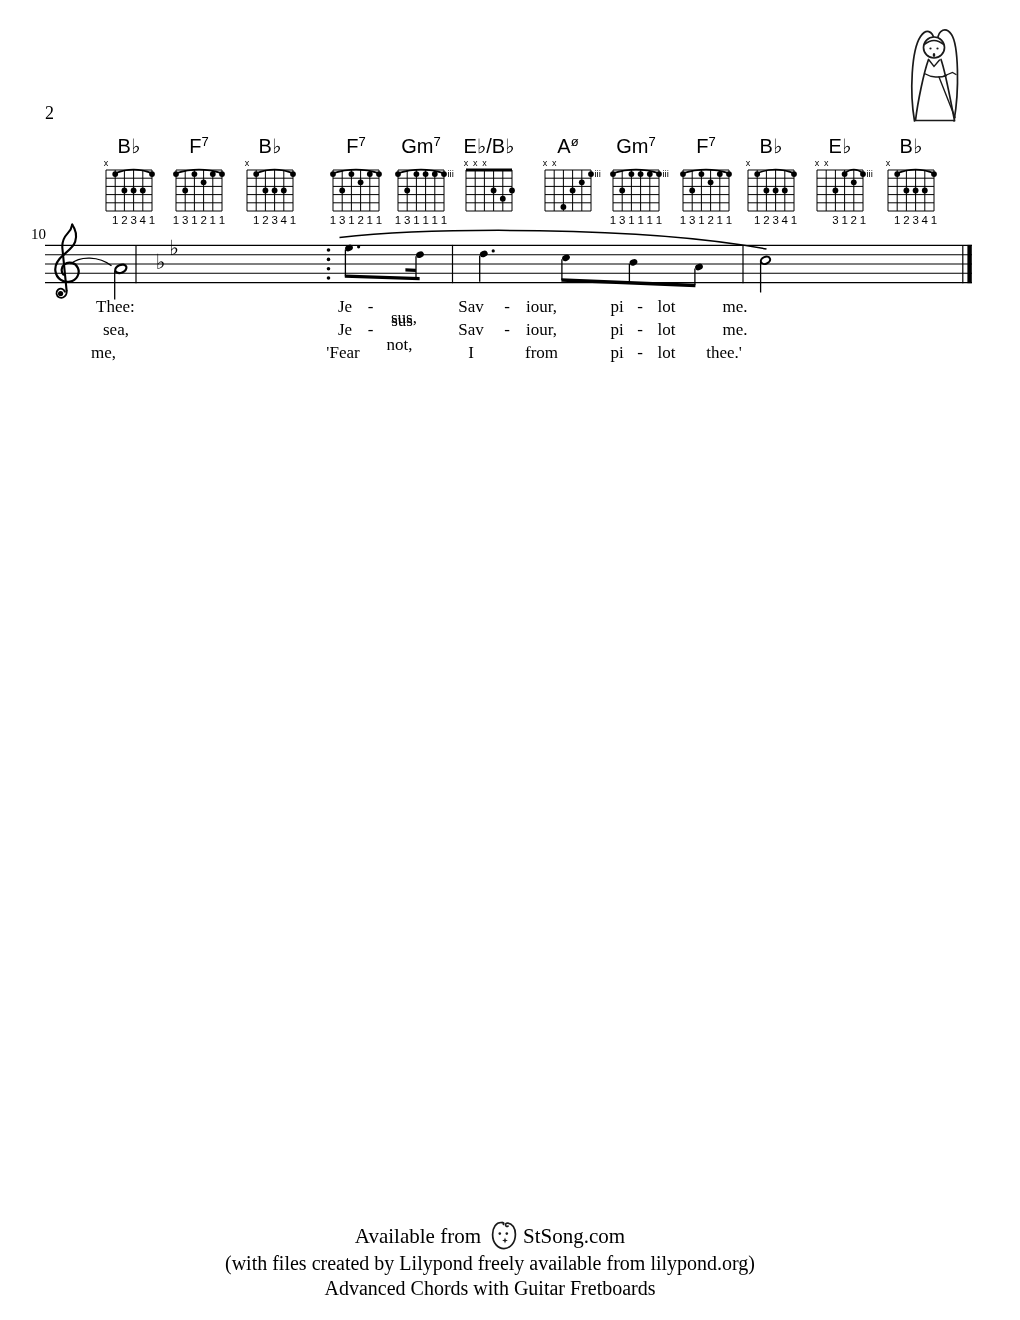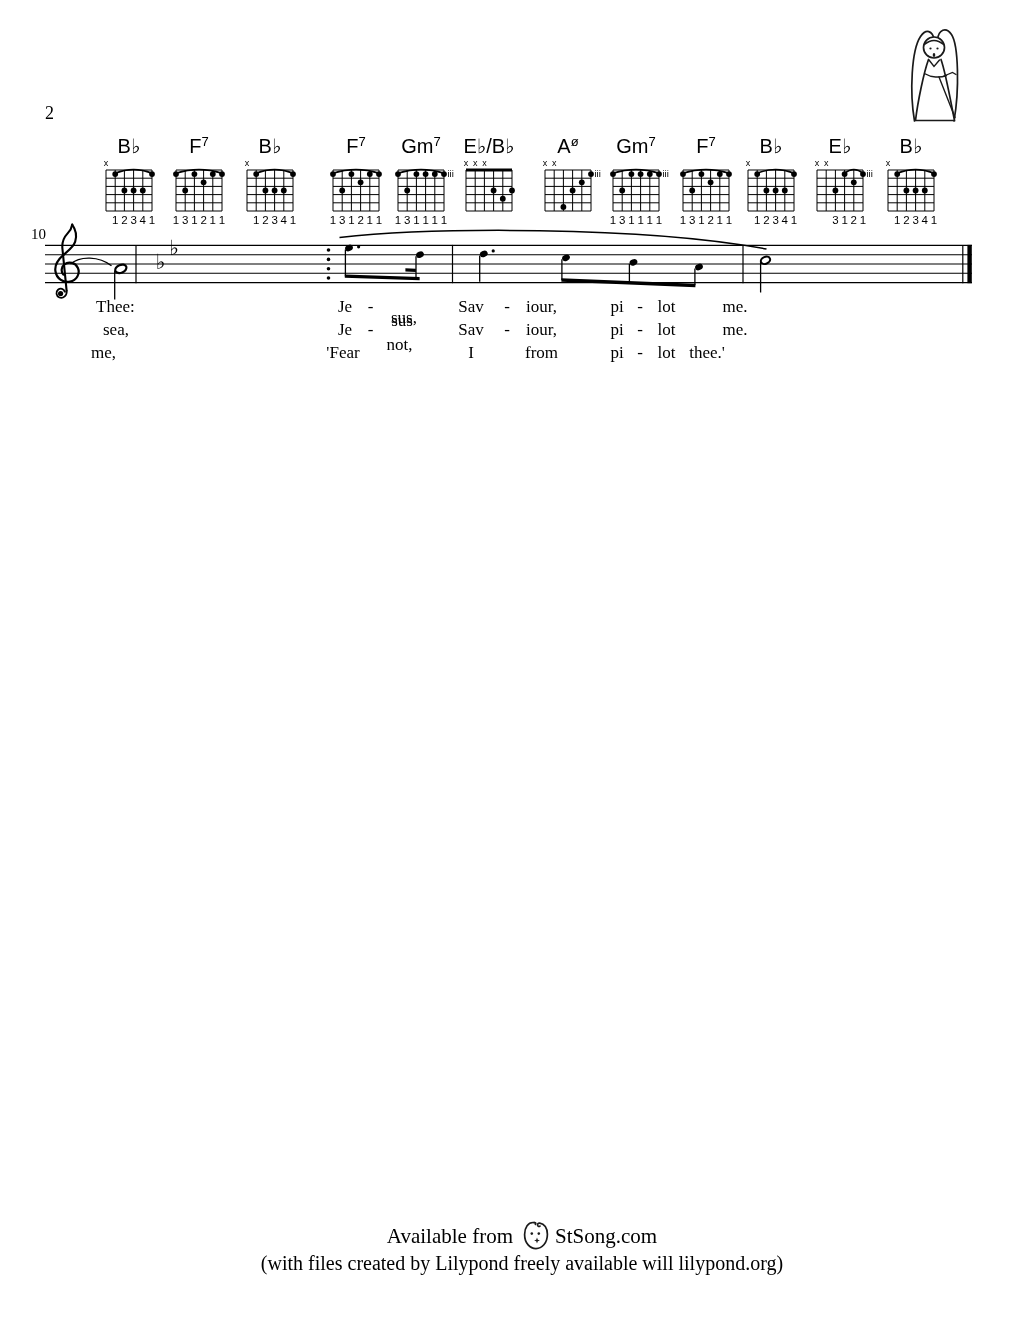--- a/index.html
+++ b/index.html
@@ -5,21 +5,21 @@
   html,body{margin:0;padding:0;background:#fff;}
   #page{position:relative;width:1020px;height:1320px;background:#fff;overflow:hidden;
         font-family:"Liberation Serif","DejaVu Serif",serif;color:#000;}
   .abs{position:absolute;white-space:nowrap;}
   #page-number{left:45px;top:103px;font-size:18px;}
   #measure-number{left:31px;top:226px;font-size:15px;}
   #chord-layer,#lyrics-layer{position:absolute;left:0;top:0;width:100%;height:100%;}
   .chord-svg{position:absolute;}
   .lyric{position:absolute;font-size:17px;white-space:nowrap;}
   .lyric.c{transform:translateX(-50%);}
-  #footer{position:absolute;left:0;top:1212px;width:980px;text-align:center;margin-left:32px;}
+  #footer{position:absolute;left:0;top:1212px;width:980px;text-align:center;}
   .f-line{white-space:nowrap;}
   #footer-line1{font-size:21px;}
   #footer-line2{font-size:20px;margin-top:3px;}
   #footer-line3{font-size:20px;margin-top:2px;}
   #stsong-logo{position:relative;top:7px;margin:0 5px 0 9px;}
   svg text{font-family:"Liberation Sans","DejaVu Sans",sans-serif;}
 </style>
 </head>
 <body>
 
@@ -485,33 +485,34 @@
       <span class="lyric c" style="left: 666.5px; top: 320px;">lot</span>
       <span class="lyric c" style="left: 735px; top: 320px;">me.</span>
       <span class="lyric" style="left: 91px; top: 343px;">me,</span>
       <span class="lyric c" style="left: 343px; top: 343px;">'Fear</span>
       <span class="lyric c" style="left: 399.5px; top: 335px;">not,</span>
       <span class="lyric c" style="left: 471px; top: 343px;">I</span>
       <span class="lyric c" style="left: 541.5px; top: 343px;">from</span>
       <span class="lyric c" style="left: 617px; top: 343px;">pi</span>
       <span class="lyric c" style="left: 640px; top: 343px;">-</span>
       <span class="lyric c" style="left: 666.5px; top: 343px;">lot</span>
-      <span class="lyric c" style="left: 707px; top: 343px;">thee.'</span>
+      <span class="lyric c" style="left: 724px; top: 343px;">thee.'</span>
     </div>
 
   <div id="footer">
     <div id="footer-line1" class="f-line">
       <span>Available from</span><svg id="stsong-logo" width="28" height="31" viewBox="0 0 28 31">
         <g stroke="#1a1a1a" fill="none" stroke-width="1.7" stroke-linecap="round">
           <path d="M12.2 3.6 C6 2.8 2.6 8.6 2.6 15.4 C2.6 24.4 8.2 29.6 14 29.6 C19.8 29.6 25.4 24.2 25.4 15.2 C25.4 9 22.3 4.6 17.8 4.1 C16.2 3.9 15.3 4.8 15.6 6.2 C15.9 7.4 17.1 7.8 18 7.1"></path>
           <path d="M12.2 3.6 C13.6 3.3 14.2 4.5 13.4 5.4"></path>
         </g>
         <g fill="#1a1a1a" stroke="none">
           <circle cx="9.8" cy="14.6" r="1.3"></circle>
           <circle cx="16.8" cy="14.6" r="1.3"></circle>
           <path d="M15 18.6 L15.8 20.7 L17.9 21.5 L15.8 22.3 L15 24.4 L14.2 22.3 L12.1 21.5 L14.2 20.7 Z"></path>
         </g>
       </svg><span>StSong.com</span>
     </div>
-    <div id="footer-line2" class="f-line">(with files created by Lilypond freely available will lilypond.org)</div>
+    <div id="footer-line2" class="f-line">(with files created by Lilypond freely available from lilypond.org)</div>
+    <div id="footer-line3" class="f-line">Advanced Chords with Guitar Fretboards</div>
   </div>
 
 </div>
 
 </body></html>

